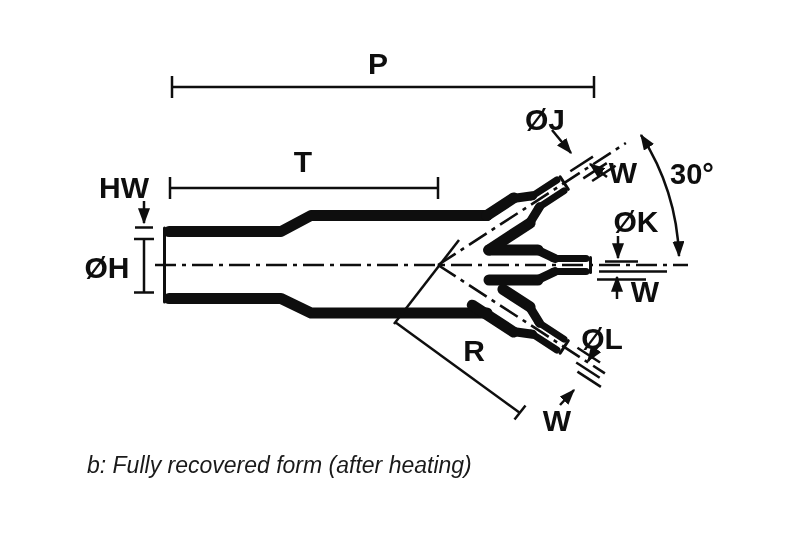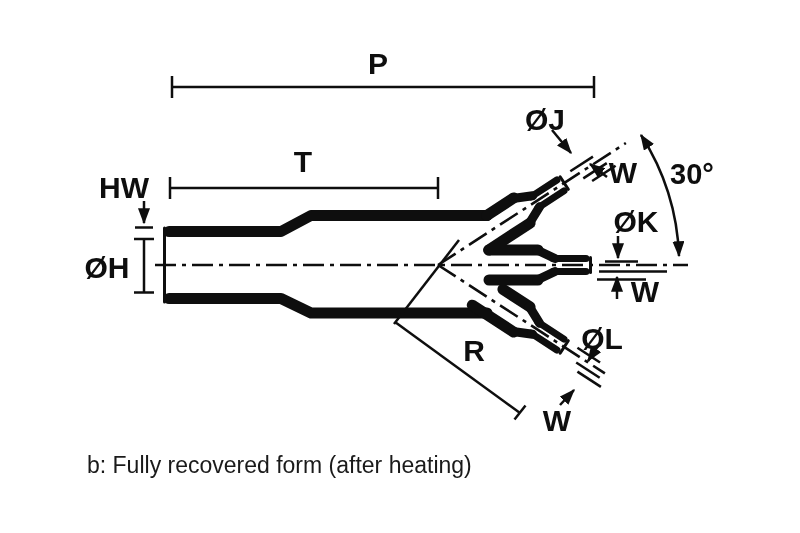--- a/index.html
+++ b/index.html
@@ -4,21 +4,21 @@
 <style>
   html,body{margin:0;padding:0;background:#fff;}
   .stage{position:relative;width:800px;height:533px;background:#ffffff;overflow:hidden;
          font-family:"Liberation Sans",sans-serif;}
   svg{position:absolute;left:0;top:0;}
   .outline{stroke:#0e0e0e;fill:none;stroke-linecap:round;stroke-linejoin:round;}
   .w11{stroke-width:11;} .w9{stroke-width:9;} .w7{stroke-width:7;} .w3{stroke-width:3;}
   .thin{stroke:#0e0e0e;fill:none;stroke-width:2.5;stroke-linecap:butt;}
   .cline{stroke:#0e0e0e;fill:none;stroke-width:2.6;stroke-dasharray:21 6 4 6;stroke-linecap:butt;}
   .dimtext{font-family:"Liberation Sans",sans-serif;font-weight:bold;font-size:30px;fill:#0e0e0e;text-anchor:middle;}
-  .caption{position:absolute;left:87px;top:452px;font-size:23px;
+  .caption{position:absolute;left:87px;top:452px;font-size:23px;font-style:italic;
            color:#1a1a1a;white-space:nowrap;text-align:center;}
 </style>
 </head>
 <body>
 
 <div class="stage">
   <svg width="800" height="533" viewBox="0 0 800 533">
     <defs>
       <marker id="arw" viewBox="0 0 12 9" refX="11" refY="4.5" markerWidth="16" markerHeight="12" markerUnits="userSpaceOnUse" orient="auto-start-reverse">
         <path d="M0,0 L12,4.5 L0,9 Z" fill="#0e0e0e"></path>

